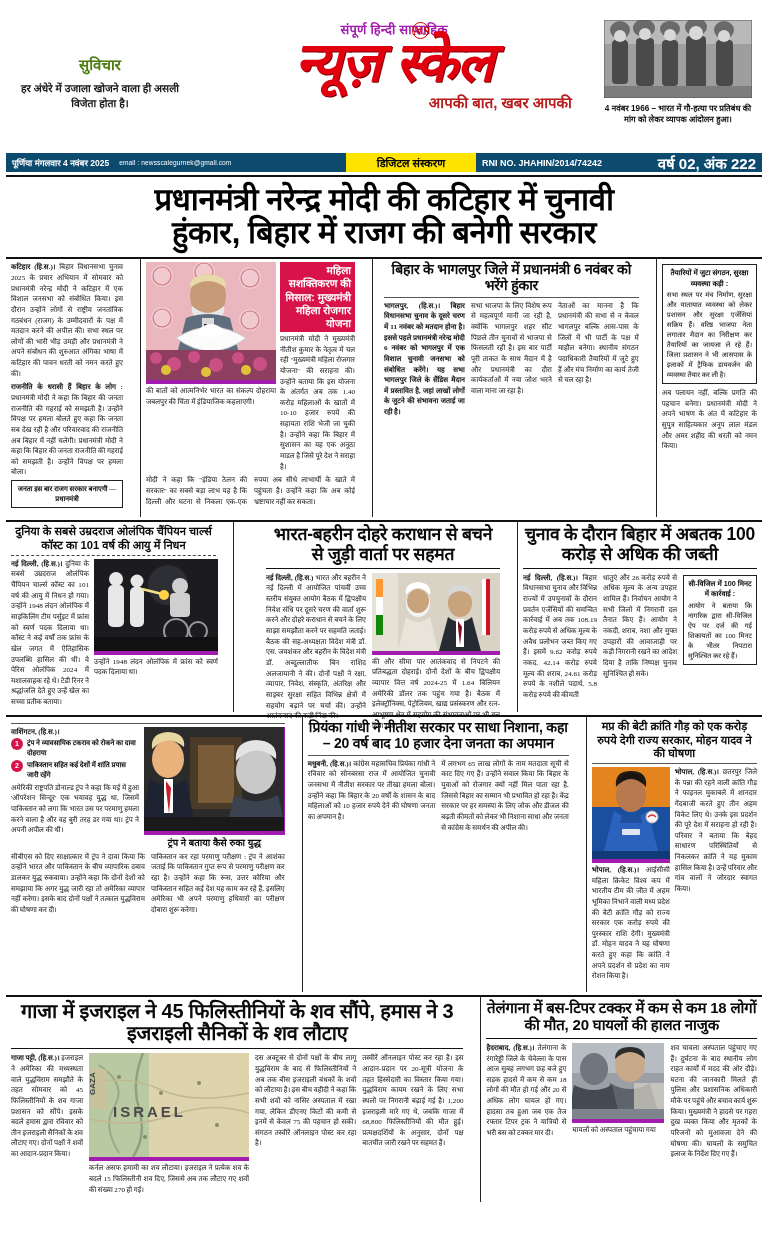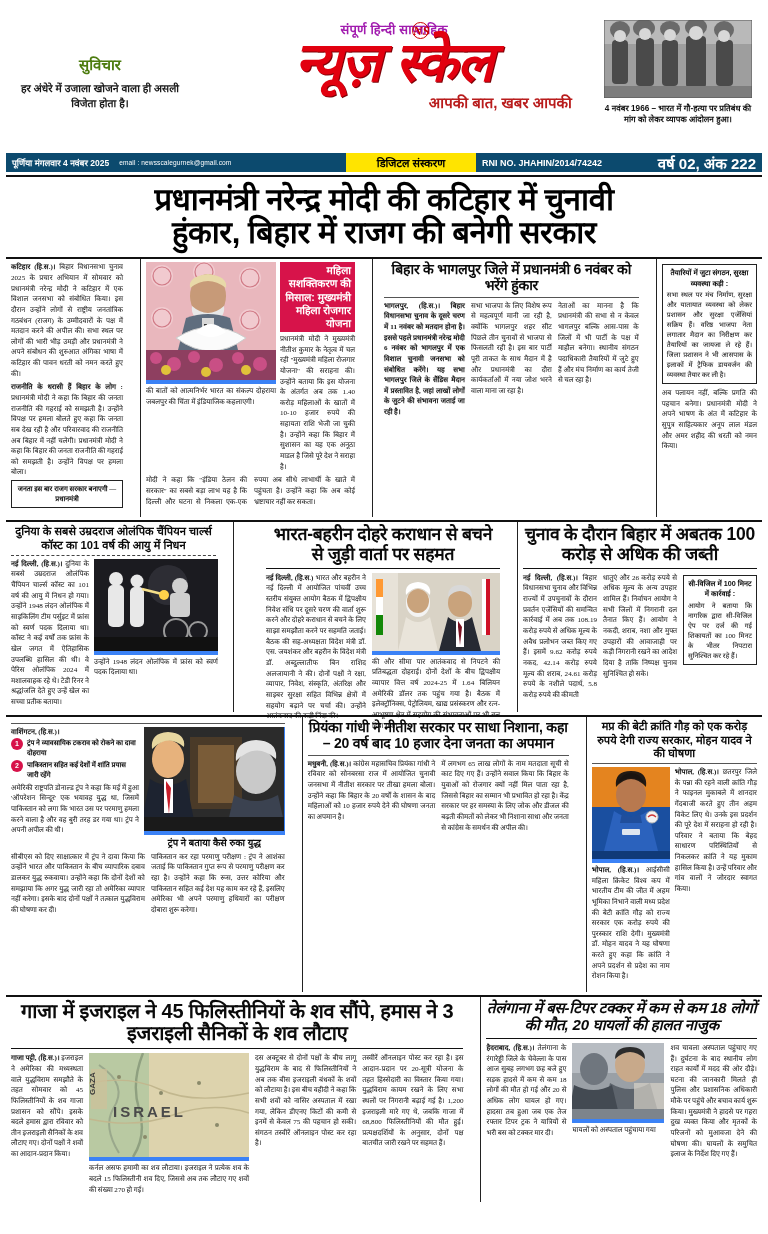--- a/index.html
+++ b/index.html
@@ -92,21 +92,21 @@
     padding:2px 4px;
   }
 
   
   .boxnote {
     border:1px solid #222; padding:3px 4px; margin:2px 0 4px 0;
     font-family:"Liberation Serif", serif; font-size:6.9px; line-height:1.45; text-align:justify;
   }
   .boxnote .bt { font-family:"Liberation Sans", sans-serif; font-weight:bold; font-size:7.2px; display:block; text-align:center; margin-bottom:1px; }
 
-  .photo { background:#3b82f6; position:relative; overflow:hidden; display:block; }
+  .photo { background:#a21caf; position:relative; overflow:hidden; display:block; }
 
   .bullet-row { display:flex; gap:4px; align-items:flex-start; margin-bottom:3px; }
   .bnum { flex:0 0 12px; height:12px; border-radius:50%; background:#d7134a; color:#fff; font-family:"Liberation Sans",sans-serif; font-weight:bold; font-size:7px; line-height:12px; text-align:center; }
   .btxt { font-family:"Liberation Serif", serif; font-size:6.9px; line-height:1.4; font-weight:bold; }
 
   .dots { border-top:1px dashed #444; margin:3px 0; }
 </style>
 </head>
 <body>
 
@@ -495,21 +495,21 @@
             </svg>
           </div>
           <div class="body-txt" style="margin-top:2px;">कर्नल असफ हमामी का शव लौटाया। इजराइल ने प्रत्येक शव के बदले 15 फिलिस्तीनी शव दिए, जिससे अब तक लौटाए गए शवों की संख्या 270 हो गई।</div>
         </div>
         <div class="body-txt" style="flex:1;">दस अक्टूबर से दोनों पक्षों के बीच लागू युद्धविराम के बाद से फिलिस्तीनियों ने अब तक बीस इजराइली बंधकों के शवों को लौटाया है। इस बीच वहीदी ने कहा कि सभी शवों को नासिर अस्पताल में रखा गया, लेकिन डीएनए किटों की कमी से इनमें से केवल 75 की पहचान हो सकी। संगठन तस्वीरें ऑनलाइन पोस्ट कर रहा है।</div>
         <div class="body-txt" style="flex:1;">तस्वीरें ऑनलाइन पोस्ट कर रहा है। इस आदान-प्रदान पर 20-सूत्री योजना के तहत हिस्सेदारी का विस्तार किया गया। युद्धविराम कायम रखने के लिए सभा स्थलों पर निगरानी बढ़ाई गई है। 1,200 इजराइली मारे गए थे, जबकि गाजा में 68,800 फिलिस्तीनियों की मौत हुई। प्रत्यक्षदर्शियों के अनुसार, दोनों पक्ष बातचीत जारी रखने पर सहमत हैं।</div>
       </div>
     </div>
 
     <div class="col vline" style="width:286px;">
-      <div class="hl2" style="font-size:15px;font-style:italic;">तेलंगाना में बस-टिपर टक्कर में कम से कम 18 लोगों की मौत, 20 घायलों की हालत नाजुक</div>
+      <div class="hl2" style="font-size:15px;">तेलंगाना में बस-टिपर टक्कर में कम से कम 18 लोगों की मौत, 20 घायलों की हालत नाजुक</div>
       <div class="hr-med"></div>
       <div style="display:flex;gap:6px;">
         <div class="body-txt" style="flex:0 0 80px;">
           <b class="dateline">हैदराबाद, (हि.स.)।</b>
           <span>तेलंगाना के रंगारेड्डी जिले के चेवेल्ला के पास आज सुबह लगभग छह बजे हुए सड़क हादसे में कम से कम 18 लोगों की मौत हो गई और 20 से अधिक लोग घायल हो गए। हादसा तब हुआ जब एक तेज रफ्तार टिपर ट्रक ने यात्रियों से भरी बस को टक्कर मार दी।</span>
         </div>
         <div style="flex:0 0 92px;">
           <div class="photo">
             <svg width="92" height="76" viewBox="0 0 92 76">
               <rect width="92" height="76" fill="#9aa0a6"></rect>

